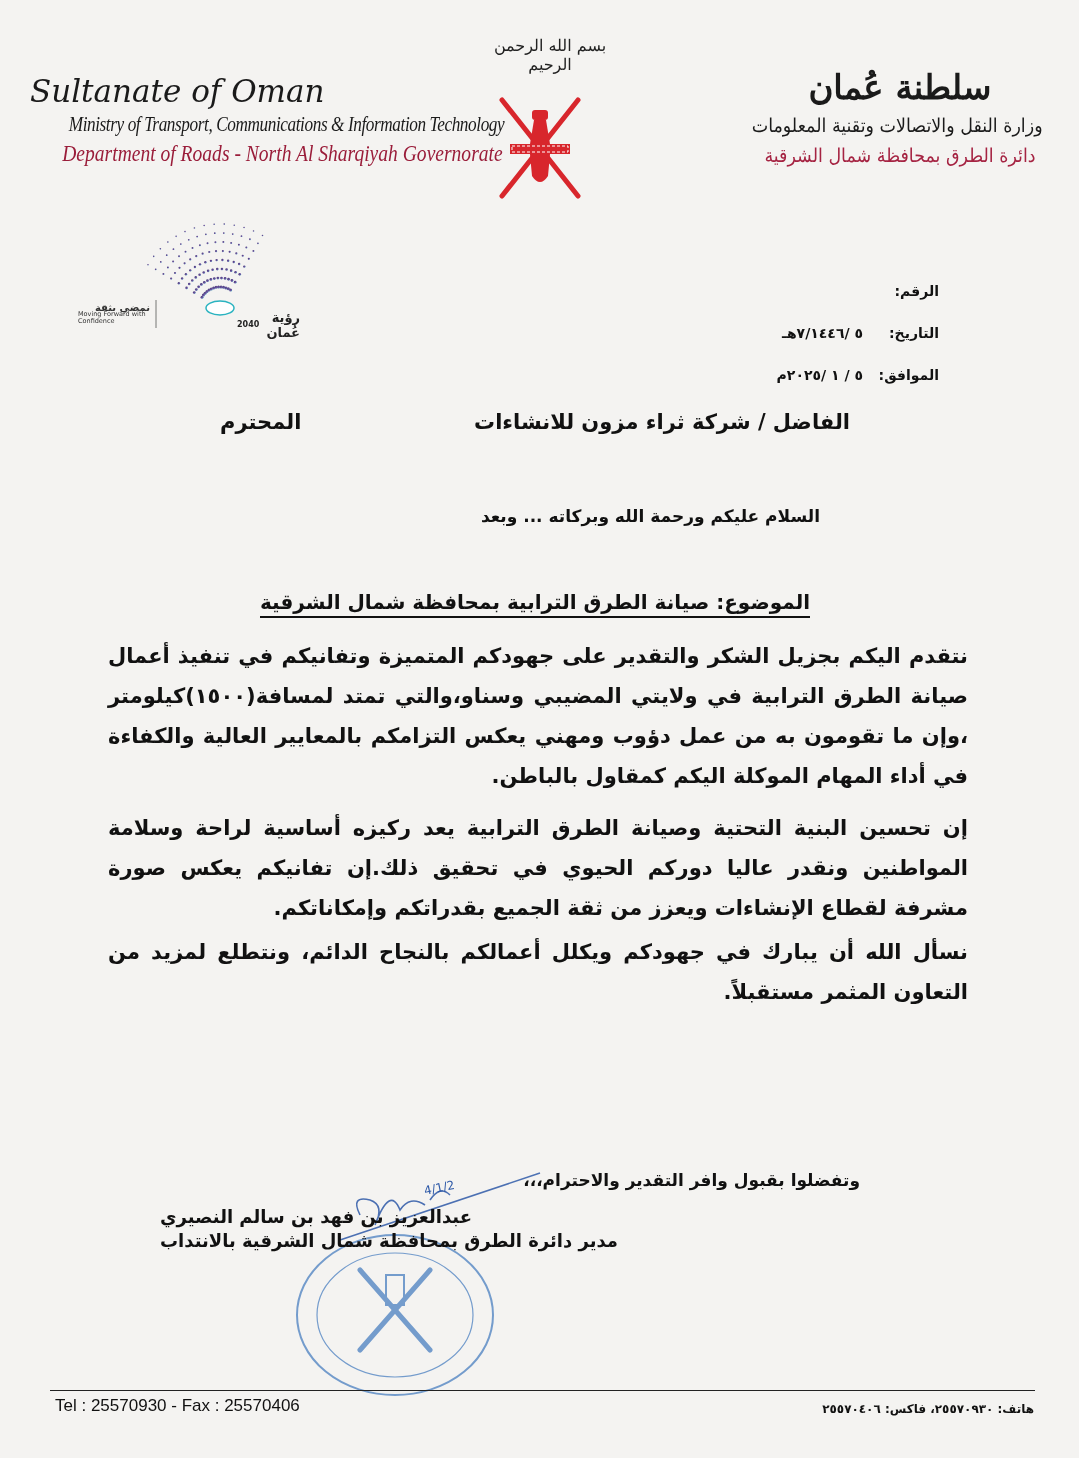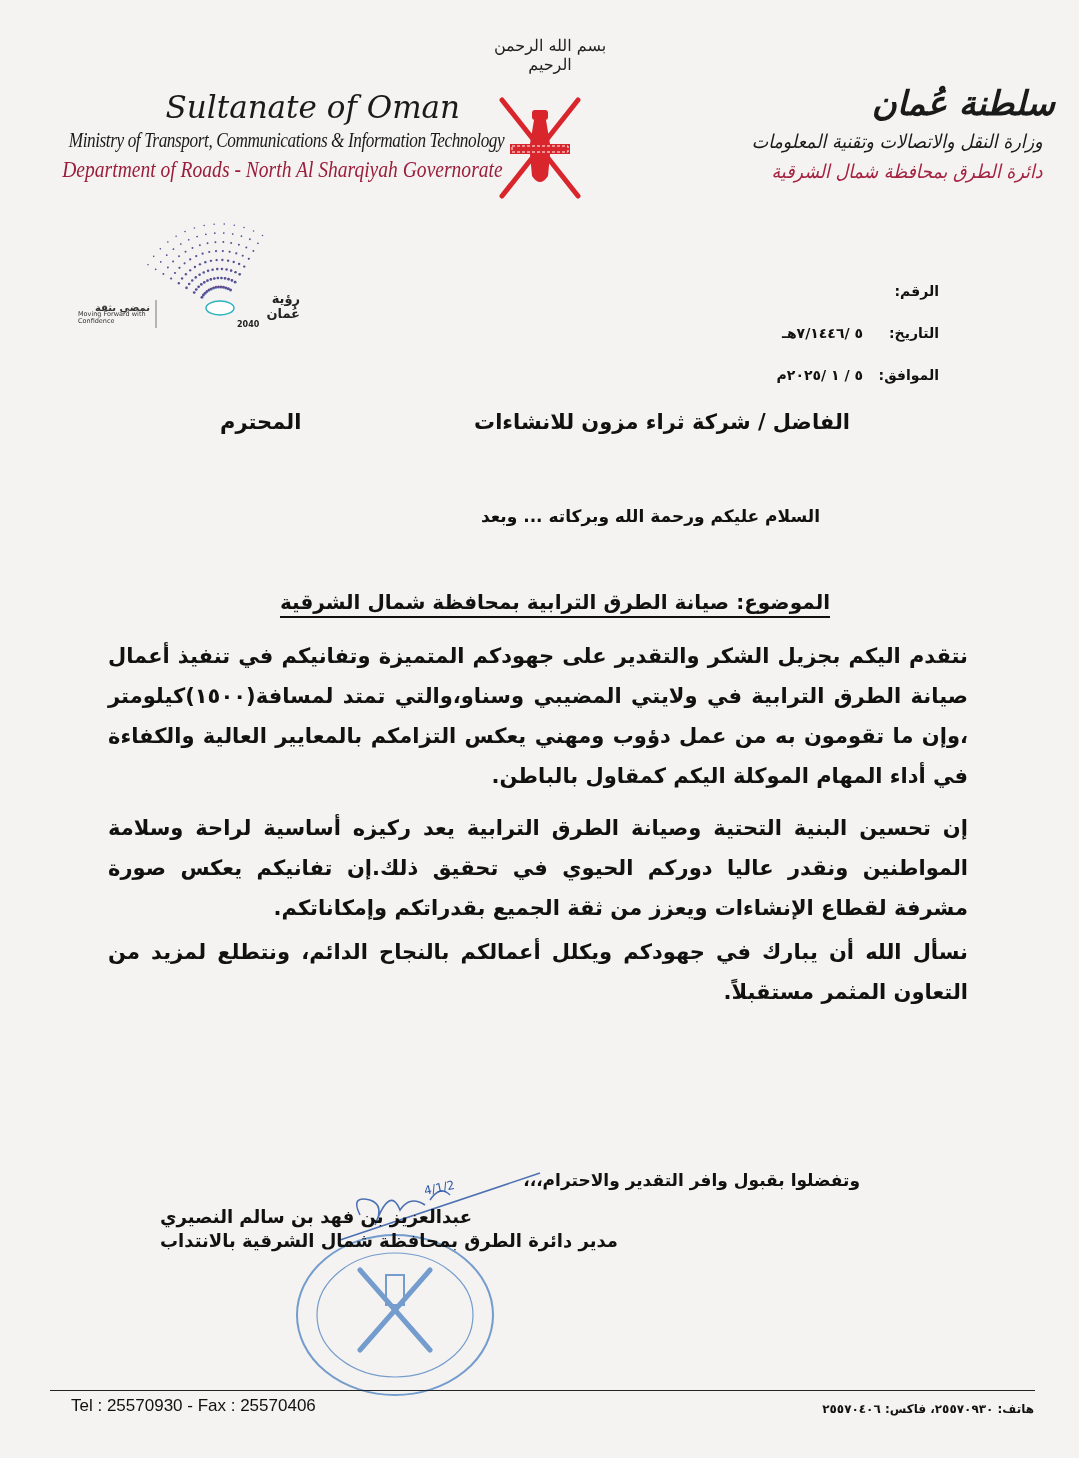--- a/index.html
+++ b/index.html
@@ -5,62 +5,62 @@
   html, body { margin: 0; padding: 0; }
   body {
     width: 1079px; height: 1458px;
     background: #f4f3f1;
     position: relative;
     overflow: hidden;
     font-family: "DejaVu Sans", sans-serif;
     color: #111;
   }
   .abs { position: absolute; }
-  .en-head { left: 30px; top: 88px; width: 430px; text-align: right; }
+  .en-head { left: 30px; top: 72px; width: 430px; text-align: left; }
   .en-title { font-family: "DejaVu Serif", serif; font-style: italic; font-size: 31px; color: #1a1a1a; line-height: 38px; }
   .en-ministry { font-family: "Liberation Serif", serif; font-style: italic; font-size: 21px; color: #1a1a1a; line-height: 28px; letter-spacing: -0.5px; transform: scaleX(0.82); transform-origin: center; white-space: nowrap; }
   .en-dept { font-family: "Liberation Serif", serif; font-style: italic; font-size: 23px; color: #9a1d3a; line-height: 32px; transform: scaleX(0.85); transform-origin: center; white-space: nowrap; }
 
-  .ar-head { left: 745px; top: 80px; width: 310px; text-align: right; direction: rtl; font-style: italic; }
+  .ar-head { left: 745px; top: 64px; width: 310px; text-align: center; direction: rtl; }
   .ar-title { font-family: "DejaVu Serif", serif; font-size: 34px; font-weight: bold; line-height: 46px; color: #1a1a1a; }
   .ar-ministry { font-family: "DejaVu Serif", serif; font-size: 19px; line-height: 30px; color: #1a1a1a; white-space: nowrap; transform: scaleX(0.92); }
   .ar-dept { font-family: "DejaVu Serif", serif; font-size: 19px; line-height: 30px; color: #a52342; white-space: nowrap; transform: scaleX(0.92); }
 
   .basmala { left: 490px; top: 36px; width: 120px; text-align: center; font-family: "DejaVu Serif", serif; font-size: 16px; direction: rtl; color: #222; }
   .emblem { left: 490px; top: 92px; width: 100px; height: 112px; }
 
   .vision { left: 70px; top: 222px; width: 230px; height: 112px; }
   .vision-tagline { position: absolute; left: 8px; top: 82px; width: 72px; font-size: 6.5px; line-height: 7px; color: #333; text-align: left; }
   .vision-tagline .ar { font-weight: bold; text-align: right; direction: rtl; font-size: 10px; }
-  .vision-name { position: absolute; left: 165px; top: 69px; font-size: 13px; direction: rtl; color: #222; font-weight: bold; text-align: right; }
+  .vision-name { position: absolute; left: 165px; top: 88px; font-size: 13px; direction: rtl; color: #222; font-weight: bold; text-align: right; }
   .vision-year { position: absolute; left: 167px; top: 98px; font-size: 8px; font-weight: bold; color: #222; }
 
   .meta { right: 140px; top: 270px; width: 500px; direction: rtl; font-size: 14px; font-weight: bold; line-height: 42px; }
   .meta-row { display: flex; gap: 14px; white-space: nowrap; }
   .meta-label { min-width: 62px; }
 
   .addressee { left: 220px; top: 410px; width: 630px; direction: rtl; display: flex; justify-content: space-between; font-size: 21px; font-weight: bold; }
   .greeting { left: 470px; top: 506px; width: 350px; direction: rtl; font-size: 17px; font-weight: bold; text-align: right; }
 
-  .subject { left: 240px; top: 590px; width: 590px; direction: rtl; font-size: 20px; font-weight: bold; }
+  .subject { left: 240px; top: 590px; width: 590px; direction: rtl; text-align: center; font-size: 20px; font-weight: bold; }
   .subject span { border-bottom: 2px solid #111; padding-bottom: 2px; }
 
   .body { left: 108px; top: 636px; width: 860px; direction: rtl; font-size: 21px; font-weight: bold; line-height: 40px; text-align: justify; }
   .body p { margin: 0 0 0 0; text-align-last: right; }
   .body p.p2 { margin-top: 12px; }
   .body p.p3 { margin-top: 4px; }
 
   .closing { left: 440px; top: 1170px; width: 420px; direction: rtl; font-size: 17px; font-weight: bold; text-align: right; }
 
   .signature-block { left: 160px; top: 1205px; width: 500px; direction: rtl; text-align: left; font-size: 18px; font-weight: bold; line-height: 24px; }
   .sign-scribble { left: 330px; top: 1165px; width: 220px; height: 80px; }
   .stamp { left: 290px; top: 1230px; width: 210px; height: 170px; }
 
   .footer-line { left: 50px; top: 1390px; width: 985px; height: 1px; background: #222; }
-  .footer-en { left: 71px; top: 1396px; font-family: "Liberation Sans", sans-serif; font-size: 17px; color: #111; }
+  .footer-en { left: 55px; top: 1396px; font-family: "Liberation Sans", sans-serif; font-size: 17px; color: #111; }
   .footer-ar { right: 45px; top: 1402px; direction: rtl; font-size: 12px; font-weight: bold; color: #111; }
 </style>
 </head>
 <body>
 
 <div class="abs basmala">بسم الله الرحمن الرحيم</div>
 
 <svg class="abs emblem" viewBox="0 0 100 112">
   <g stroke="#d8262c" fill="none" stroke-width="5" stroke-linecap="round">
     <path d="M12 8 L88 104"></path>

